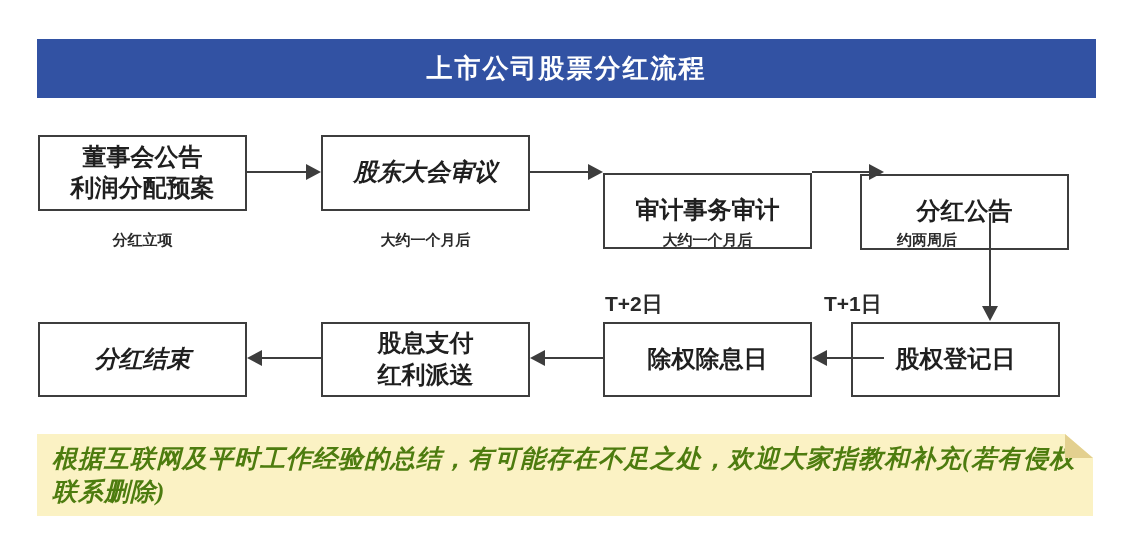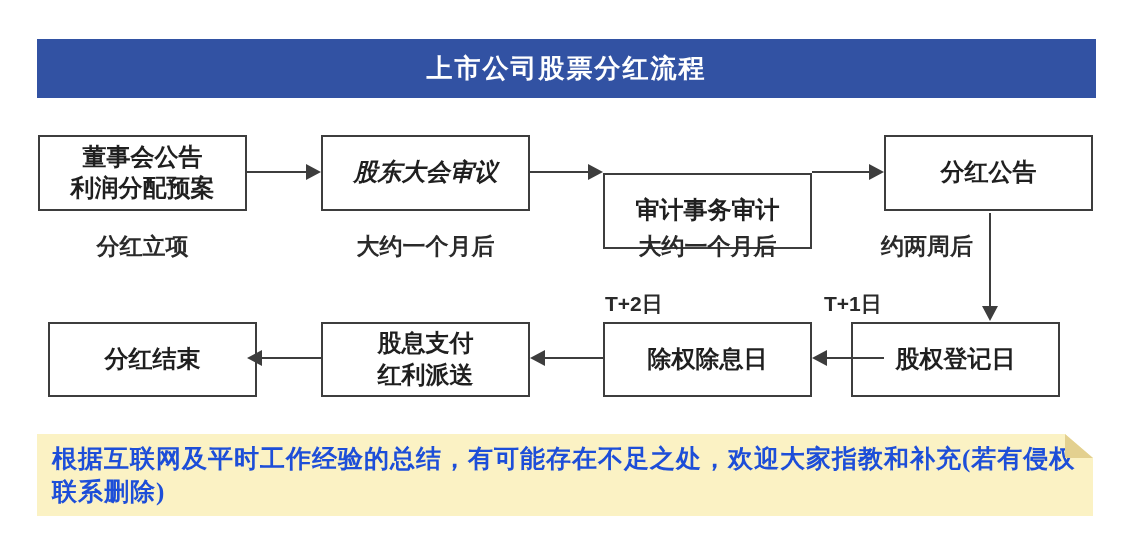--- a/index.html
+++ b/index.html
@@ -25,53 +25,53 @@
   .row1{top:135px;height:76px;}
   .row2{top:322px;height:75px;}
   
   .hline{height:2px;background:#3d3d3d;}
   .vline{width:2px;background:#3d3d3d;}
   .head-right{width:0;height:0;border-top:8px solid transparent;border-bottom:8px solid transparent;border-left:15px solid #3d3d3d;}
   .head-left{width:0;height:0;border-top:8px solid transparent;border-bottom:8px solid transparent;border-right:15px solid #3d3d3d;}
   .head-down{width:0;height:0;border-left:8px solid transparent;border-right:8px solid transparent;border-top:15px solid #3d3d3d;}
   
   .stage-note{
-    top:231px;font-size:23px;font-weight:bold;color:#2a2a2a;text-align:center;
+    top:231px;font-size:15px;font-weight:bold;color:#2a2a2a;text-align:center;
   }
   
   .t-label{
     top:290px;font-size:21px;font-weight:bold;color:#2a2a2a;text-align:left;
     font-family:"Liberation Sans","DejaVu Sans",sans-serif;
   }
   
   .note{
     left:37px;top:434px;width:1056px;height:82px;background:#FBF2C4;
     clip-path:polygon(0 0,calc(100% - 28px) 0,100% 24px,100% 100%,0 100%);
     display:flex;align-items:center;
   }
   .note-fold{
     left:calc(37px + 1056px - 28px);top:434px;width:28px;height:24px;background:#E3D08F;
     clip-path:polygon(0 0,100% 100%,0 100%);
   }
   .note-text{
-    padding-left:15px;font-size:25px;font-weight:bold;color:#1d4ed8;letter-spacing:1px;
+    padding-left:15px;font-size:25px;font-weight:bold;color:#4d7c0f;letter-spacing:1px;font-style:italic;
   }
 </style>
 </head>
 <body>
 
 <div class="abs banner">
   <span class="title">上市公司股票分红流程</span>
 </div>
 
 <div class="abs fbox row1" style="left:38px;">董事会公告
 利润分配预案</div>
 <div class="abs fbox row1" style="left:321px;font-style:italic;">股东大会审议</div>
 <div class="abs fbox row1" style="left:603px;margin-top:38px;">审计事务审计</div>
-<div class="abs fbox row1" style="left:884px;">分红公告</div>
+<div class="abs fbox row1" style="left:860px;margin-top:39px;">分红公告</div>
 
 <div class="abs hline" style="left:247px;top:171px;width:61px;"></div>
 <div class="abs head-right" style="left:306px;top:164px;"></div>
 
 <div class="abs hline" style="left:530px;top:171px;width:60px;"></div>
 <div class="abs head-right" style="left:588px;top:164px;"></div>
 
 <div class="abs hline" style="left:812px;top:171px;width:59px;"></div>
 <div class="abs head-right" style="left:869px;top:164px;"></div>
 
@@ -83,21 +83,21 @@
 <div class="abs vline" style="left:989px;top:213px;height:94px;"></div>
 <div class="abs head-down" style="left:982px;top:306px;"></div>
 
 <div class="abs t-label" style="left:605px;width:200px;">T+2日</div>
 <div class="abs t-label" style="left:824px;width:200px;">T+1日</div>
 
 <div class="abs fbox row2" style="left:832px;margin-left:19px;">股权登记日</div>
 <div class="abs fbox row2" style="left:603px;">除权除息日</div>
 <div class="abs fbox row2" style="left:321px;">股息支付
 红利派送</div>
-<div class="abs fbox row2" style="left:48px;">分红结束</div>
+<div class="abs fbox row2" style="left:38px;font-style:italic;">分红结束</div>
 
 <div class="abs head-left" style="left:812px;top:350px;"></div>
 <div class="abs hline" style="left:827px;top:357px;width:57px;"></div>
 
 <div class="abs head-left" style="left:530px;top:350px;"></div>
 <div class="abs hline" style="left:545px;top:357px;width:58px;"></div>
 
 <div class="abs head-left" style="left:247px;top:350px;"></div>
 <div class="abs hline" style="left:262px;top:357px;width:59px;"></div>
 

